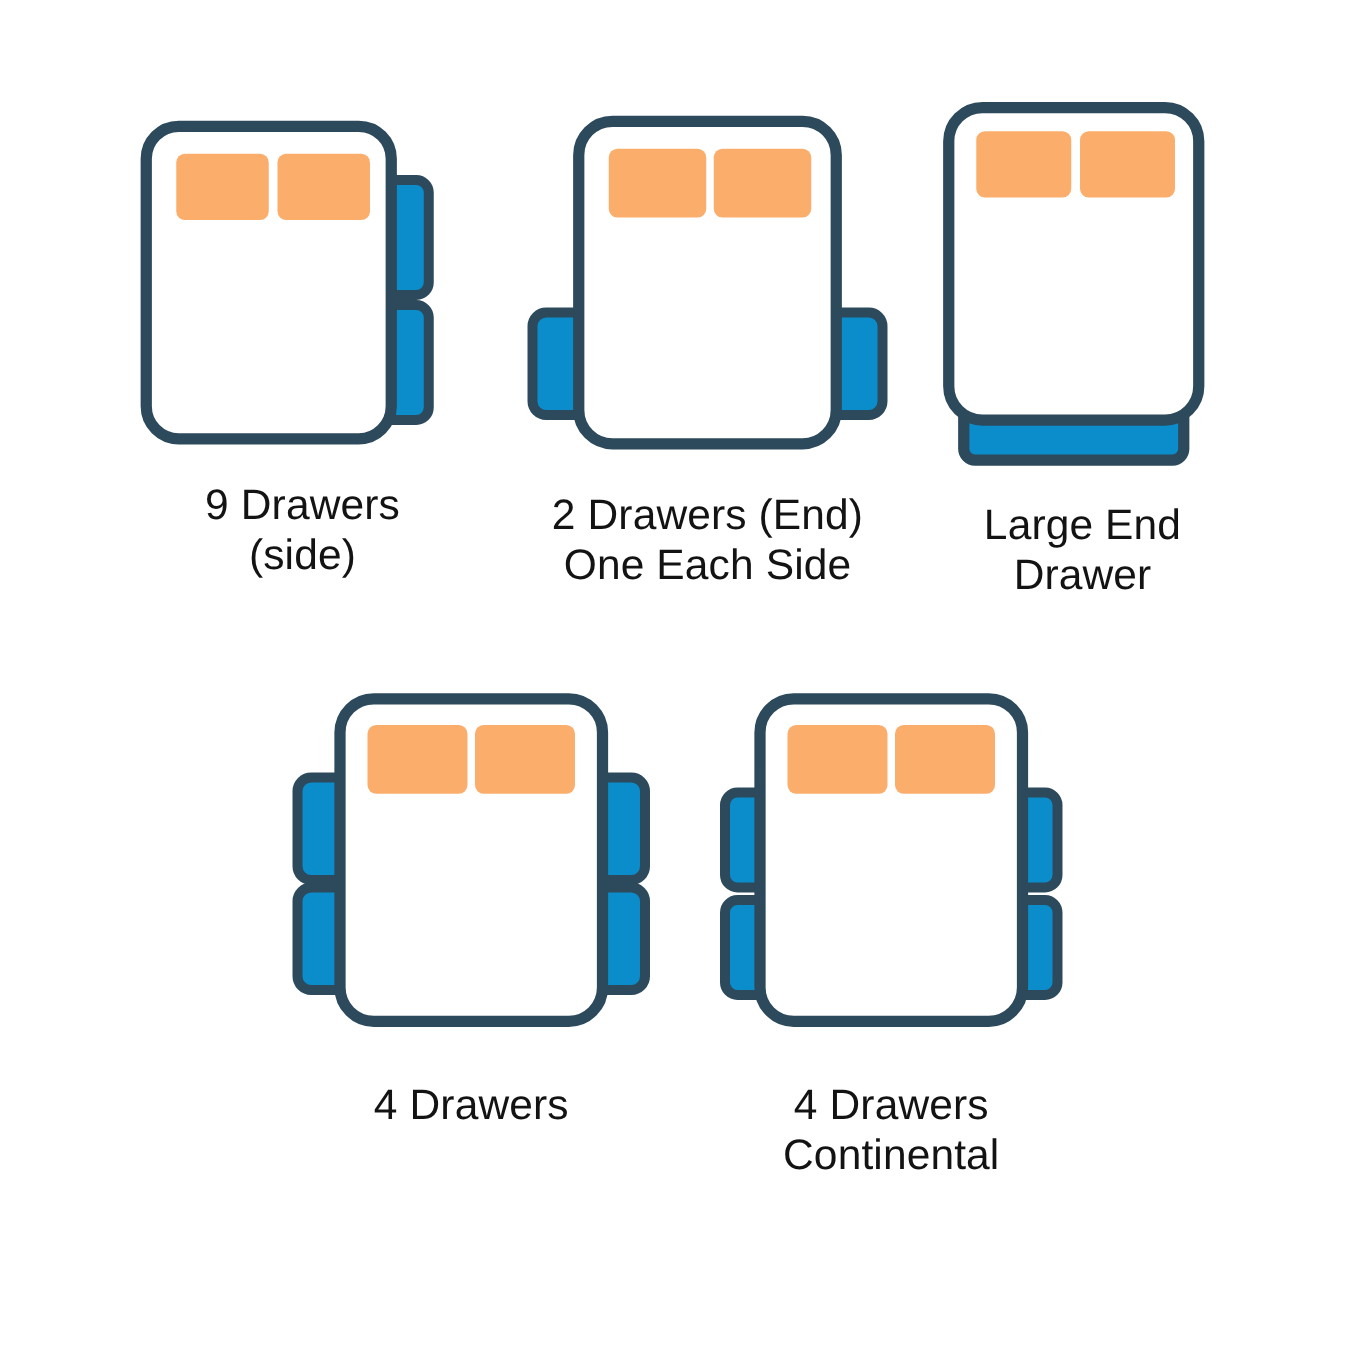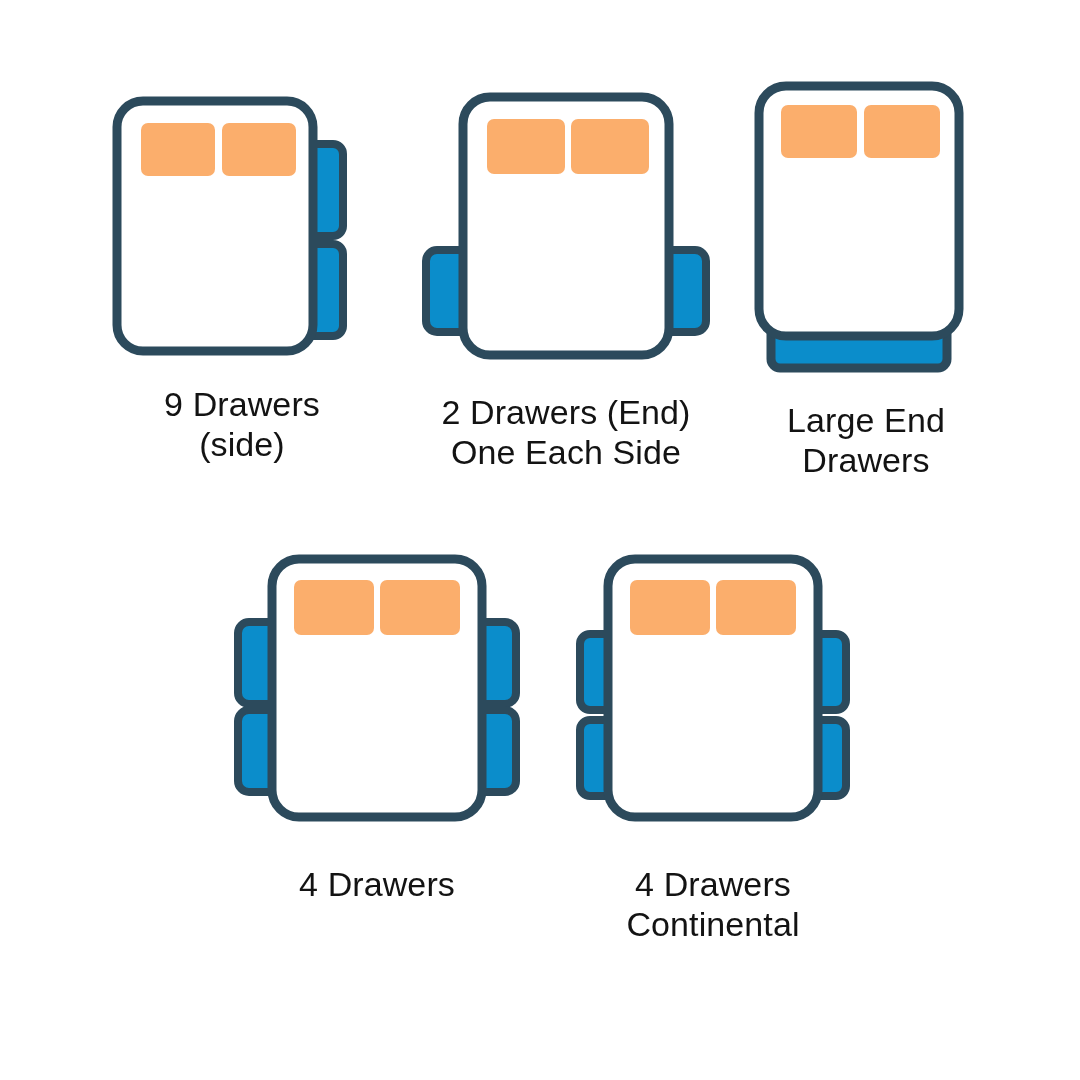--- a/index.html
+++ b/index.html
@@ -98,21 +98,21 @@
   <div class="option" id="opt-3">
     <div class="figure">
       <svg width="230" height="298" viewBox="0 0 230 298" xmlns="http://www.w3.org/2000/svg">
         <rect x="20" y="240" width="176" height="48" rx="9" ry="9" fill="#0B8DCB" stroke="#2C4A5C" stroke-width="9"></rect>
         <rect x="8" y="6" width="200" height="250" rx="27" ry="27" fill="#ffffff" stroke="#2C4A5C" stroke-width="9"></rect>
         <rect x="30" y="25" width="76" height="53" rx="7" ry="7" fill="#FBAE6C"></rect>
         <rect x="113" y="25" width="76" height="53" rx="7" ry="7" fill="#FBAE6C"></rect>
       </svg>
     </div>
     <div class="caption">Large End
-Drawers</div>
+Drawer</div>
   </div>
 
   <div class="option" id="opt-4">
     <div class="figure">
       <svg width="290" height="280" viewBox="0 0 290 280" xmlns="http://www.w3.org/2000/svg">
         <g>
           <rect x="6" y="70" width="46" height="82" rx="11" ry="11" fill="#0B8DCB" stroke="#2C4A5C" stroke-width="8"></rect>
           <rect x="6" y="158" width="46" height="82" rx="11" ry="11" fill="#0B8DCB" stroke="#2C4A5C" stroke-width="8"></rect>
         </g>
         <g>

